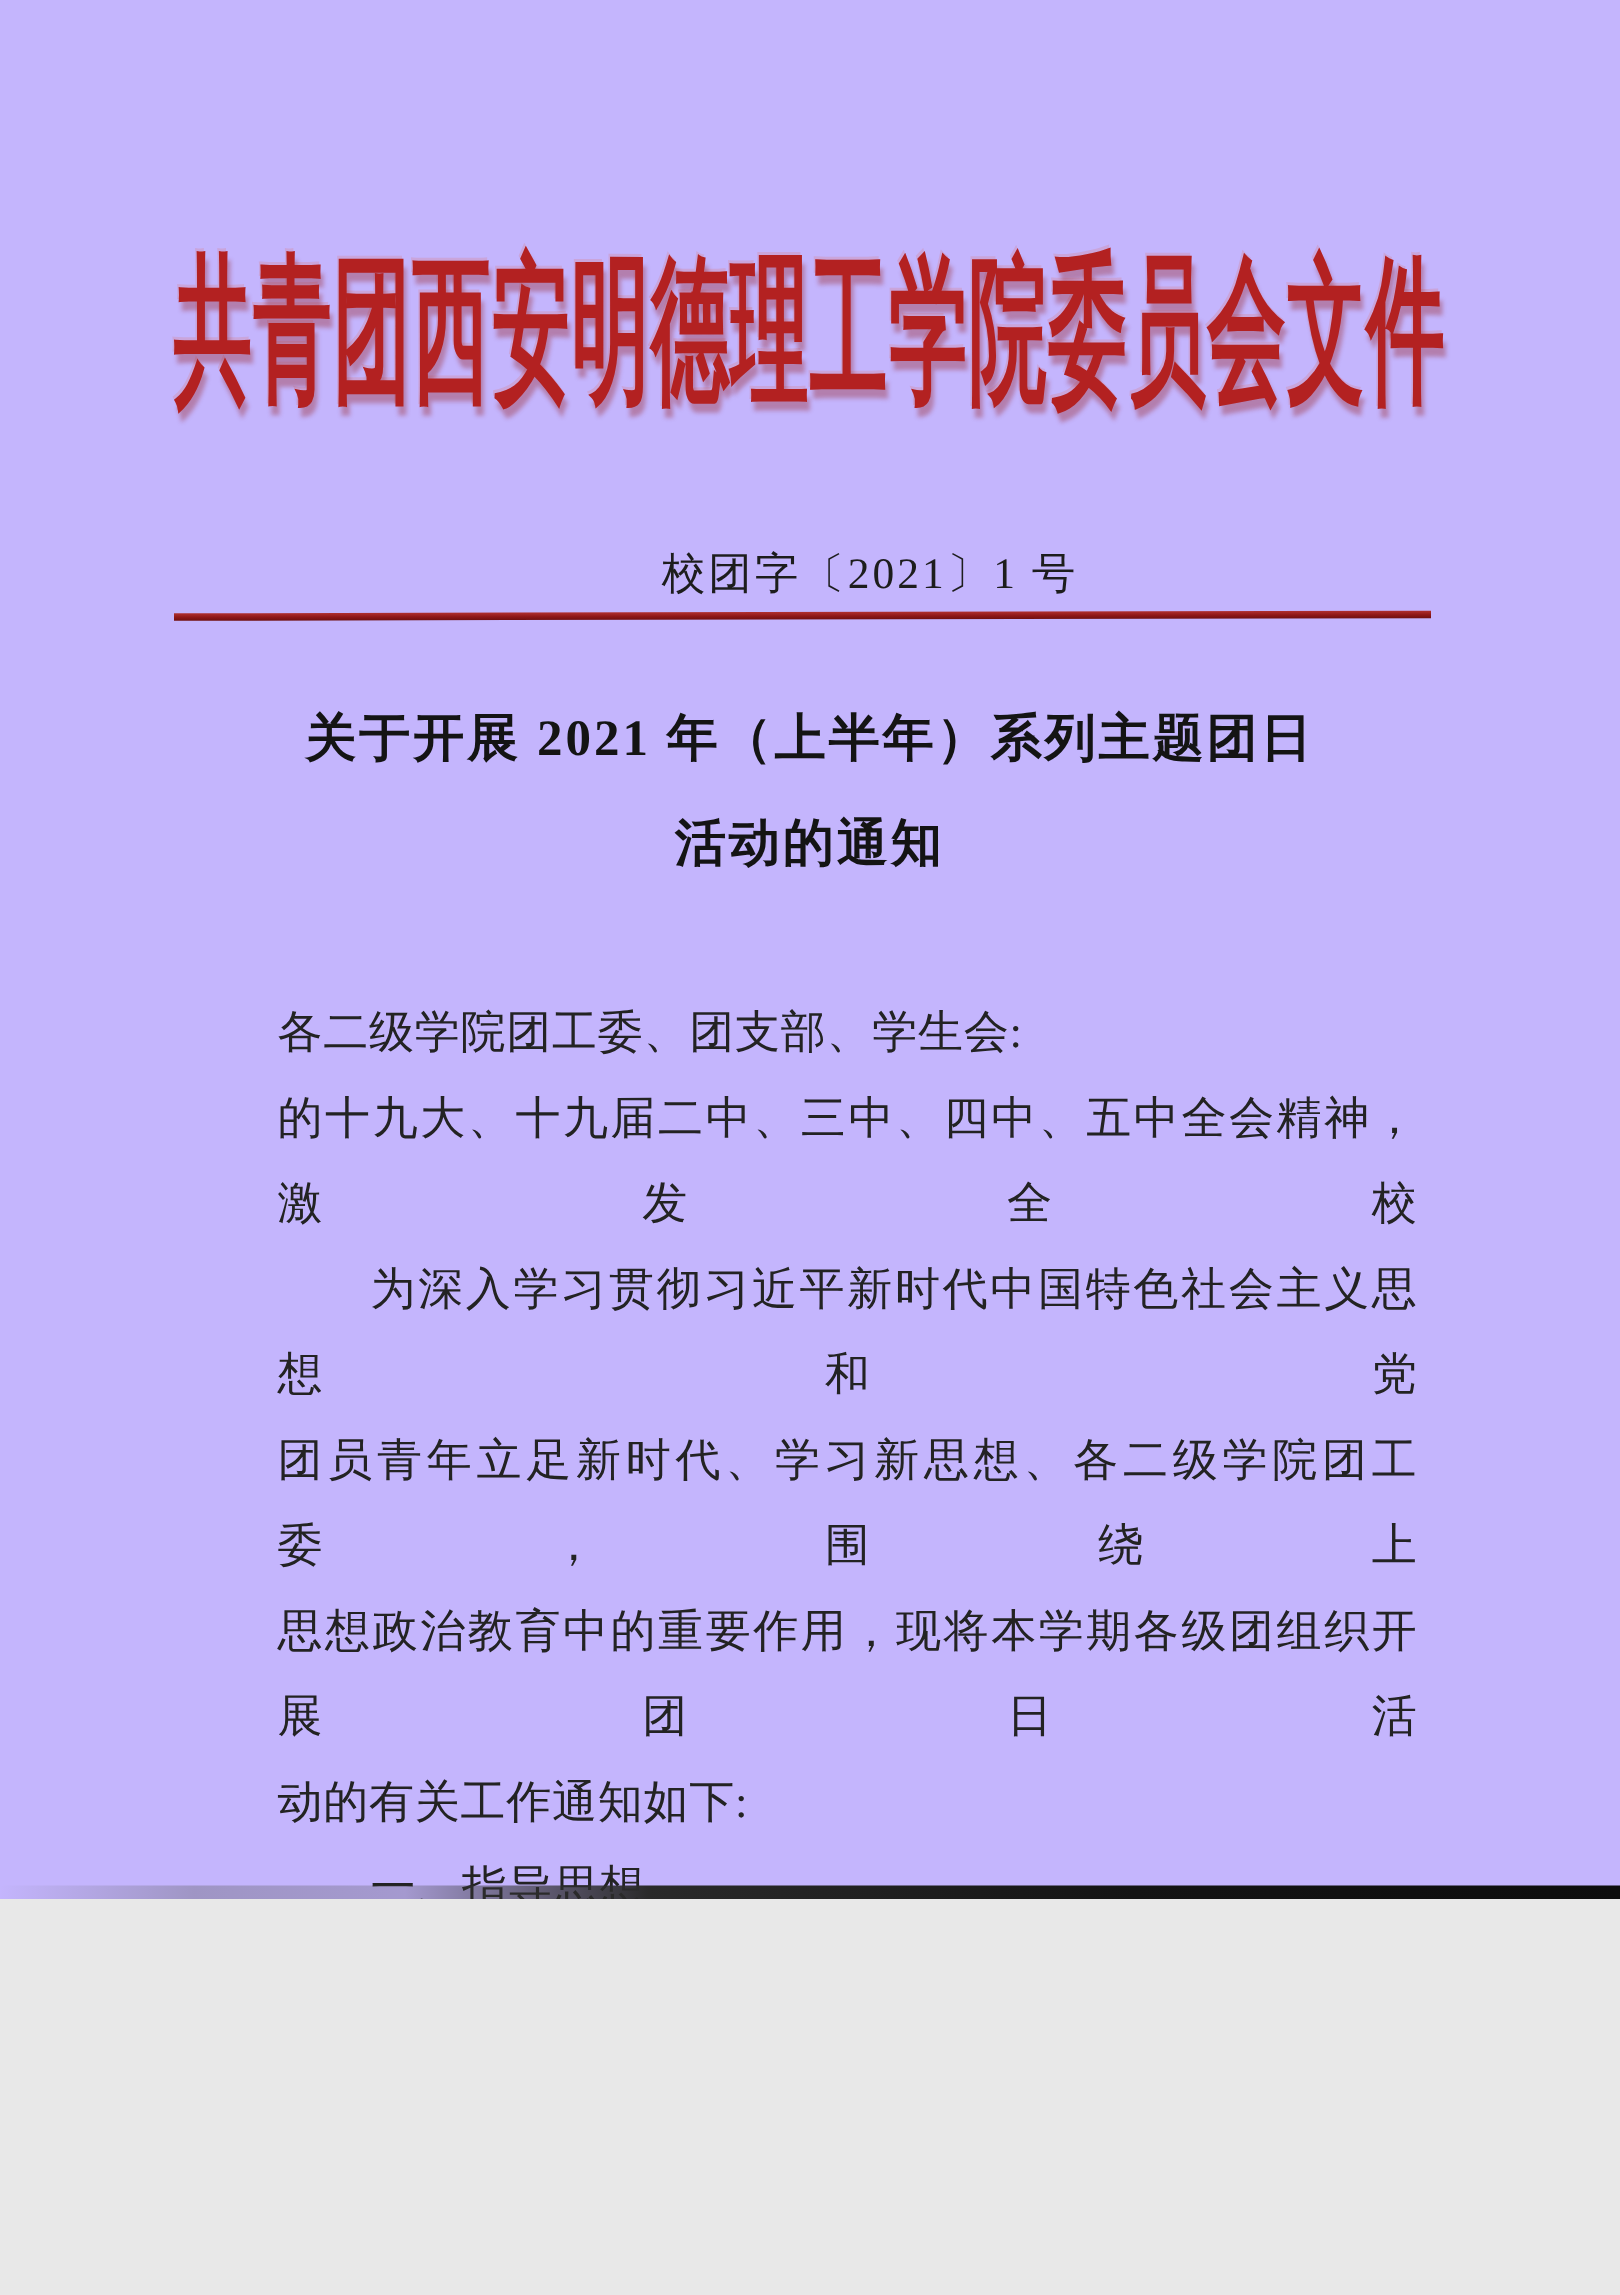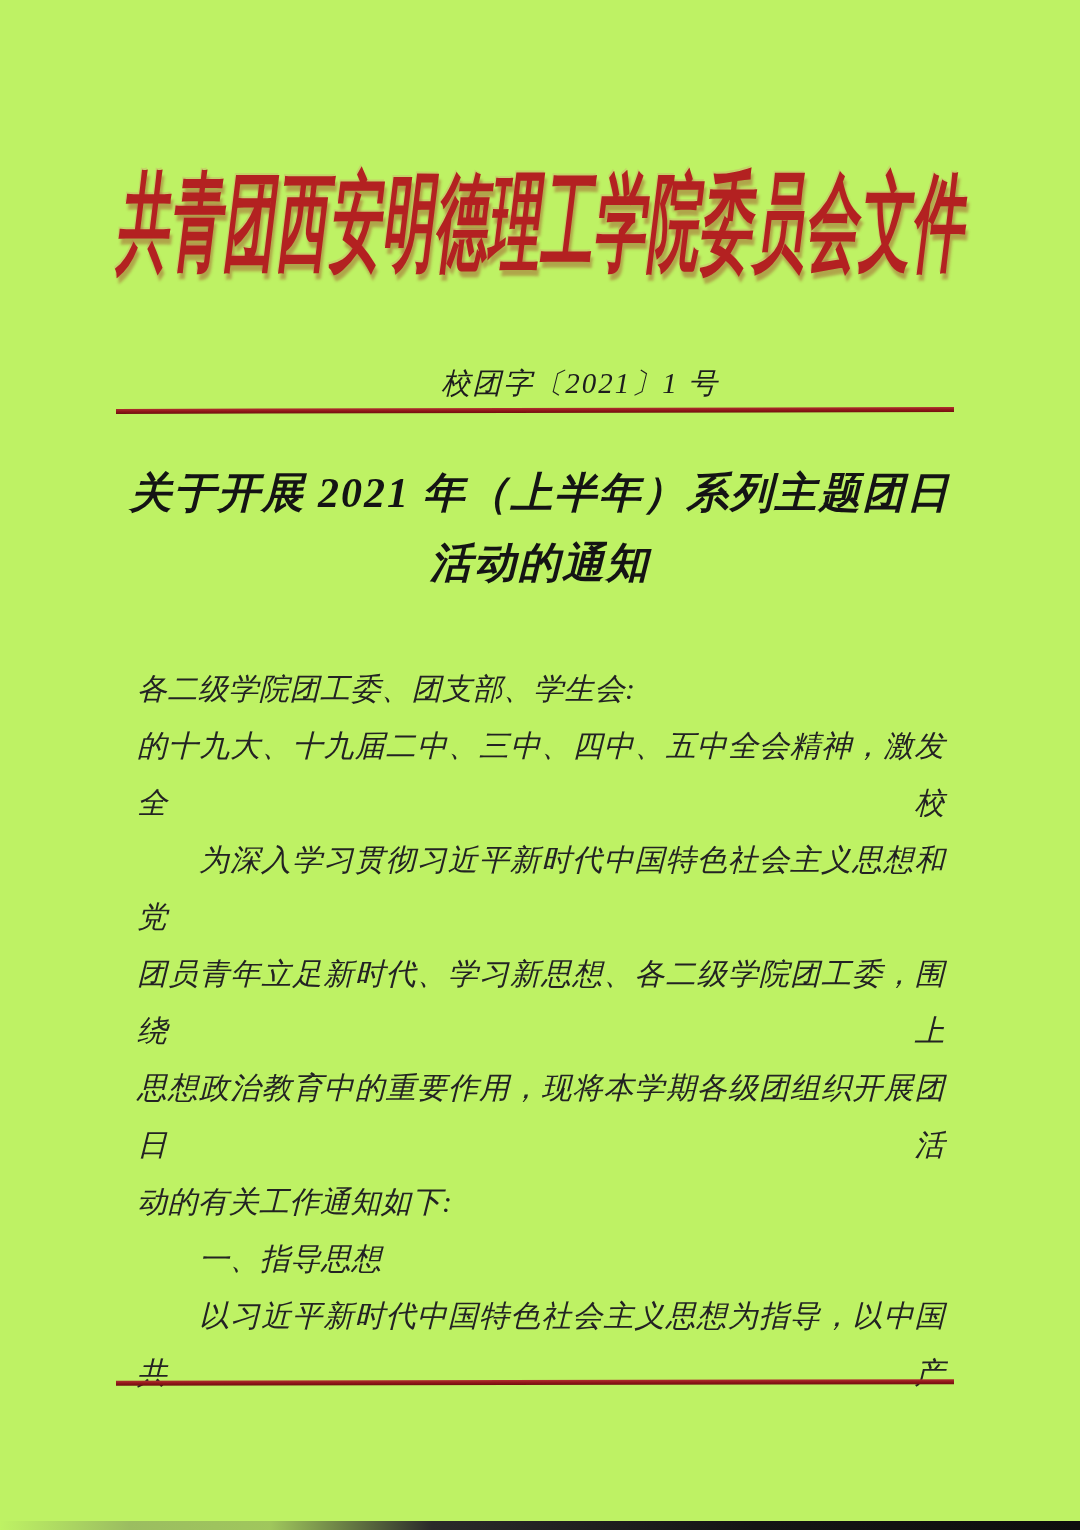--- a/index.html
+++ b/index.html
@@ -4,25 +4,24 @@
 <style>
   html, body {
     margin: 0;
     padding: 0;
     background: #e8e8e8;
     font-family: "Liberation Serif", "DejaVu Serif", serif;
   }
   .page {
     position: relative;
     width: 1080px;
-    height: 1530px;
+    height: 1266px;
     margin: 0 auto;
-    background: #bef264;
+    background: #c4b5fd;
     overflow: hidden;
-    font-style: italic;
   }
   
   .letterhead {
     position: absolute;
     top: 198px;
     left: 0;
     width: 100%;
     text-align: center;
     font-size: 52px;
     line-height: 52px;
@@ -57,41 +56,41 @@
   }
   .rule-top { top: 408px; transform: rotate(-0.12deg); }
   .rule-bottom { top: 1380px; transform: rotate(-0.1deg); }
   
   .doc-title {
     position: absolute;
     top: 470px;
     left: 0;
     width: 100%;
     text-align: center;
-    font-size: 42px;
+    font-size: 34px;
     line-height: 46px;
     font-weight: bold;
     color: #141414;
     letter-spacing: 2px;
   }
   .doc-title .title-line + .title-line {
     margin-top: 24px;
   }
   
   .body-text {
     position: absolute;
     top: 660px;
     left: 137px;
     width: 808px;
     font-size: 30px;
     line-height: 57px;
     color: #232323;
     letter-spacing: 0.5px;
   }
-  .line { min-height: 57px; }
+  .line { min-height: 57px; margin-left: 48px; }
   .indent { text-indent: 62px; }
   .just {
     text-align: justify;
     text-align-last: justify;
   }
   
   .scan-edge {
     position: absolute;
     bottom: 0;
     left: 0;

